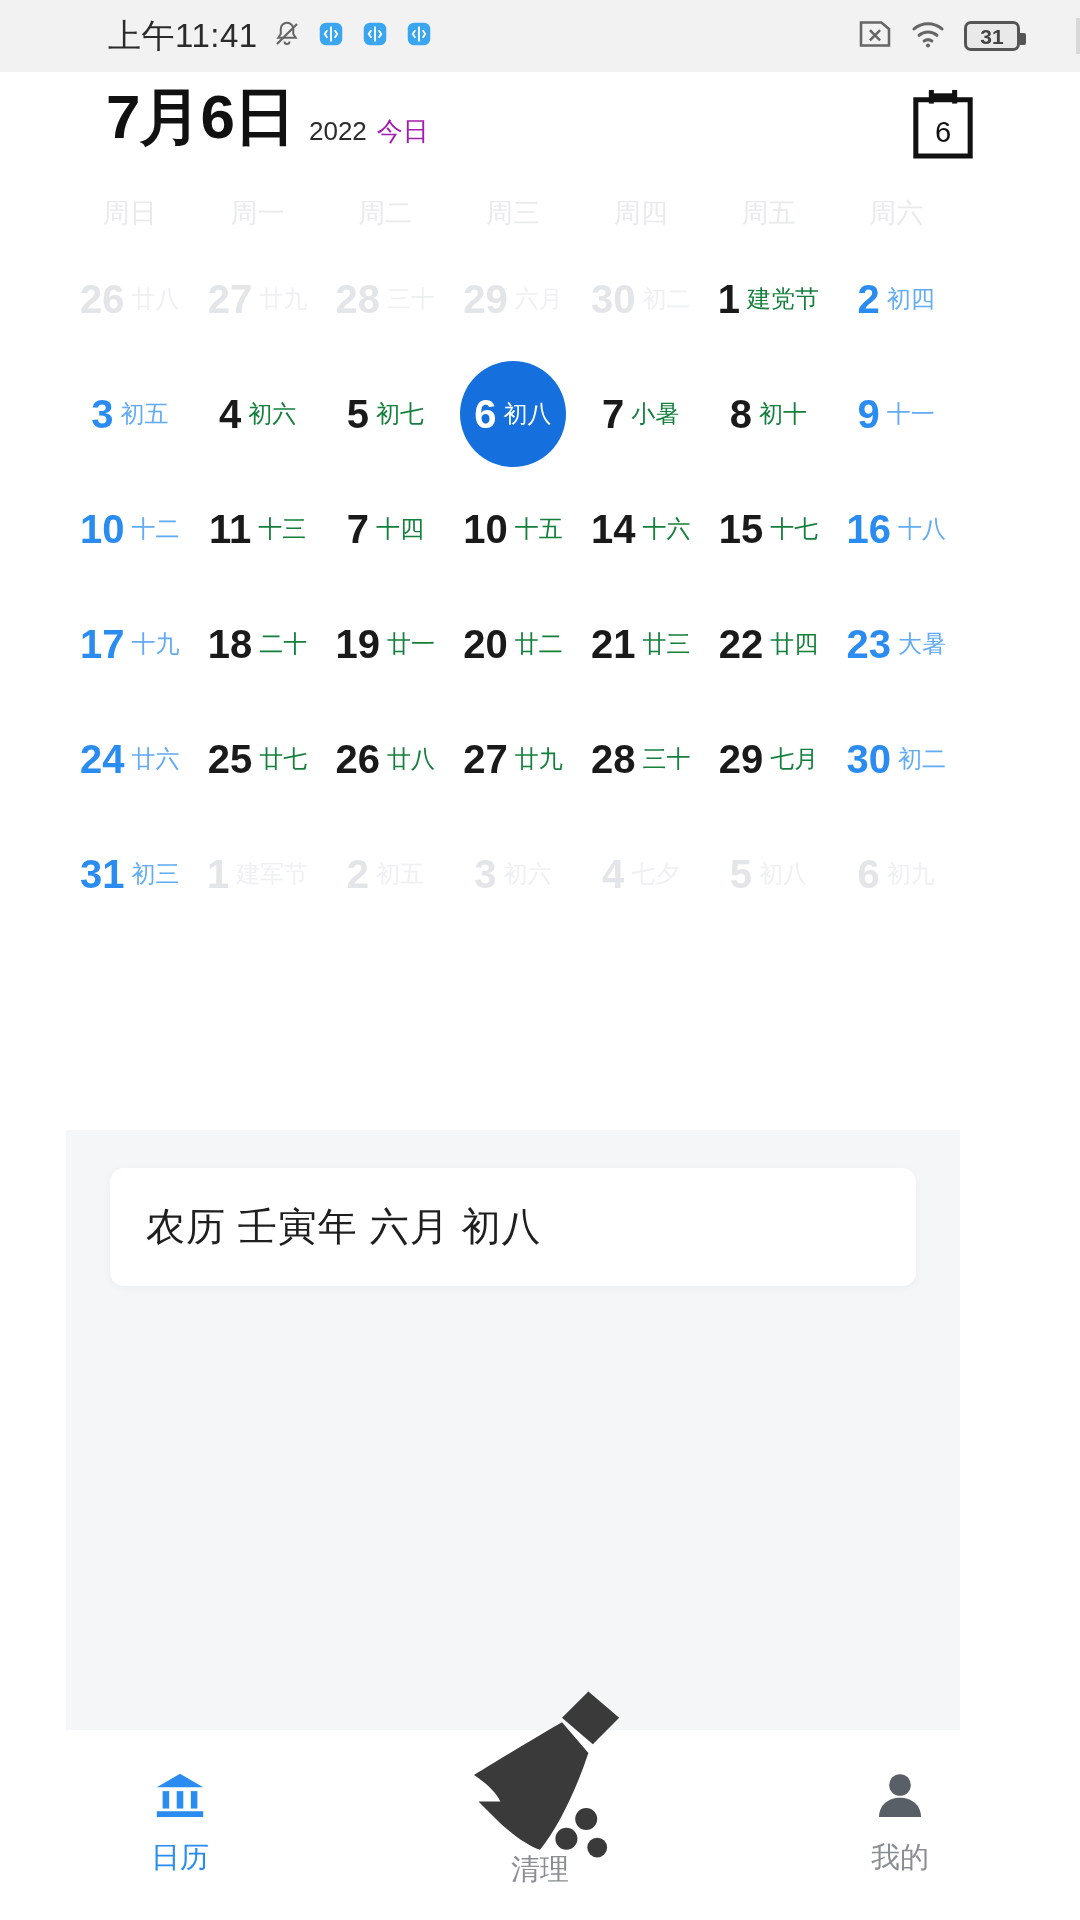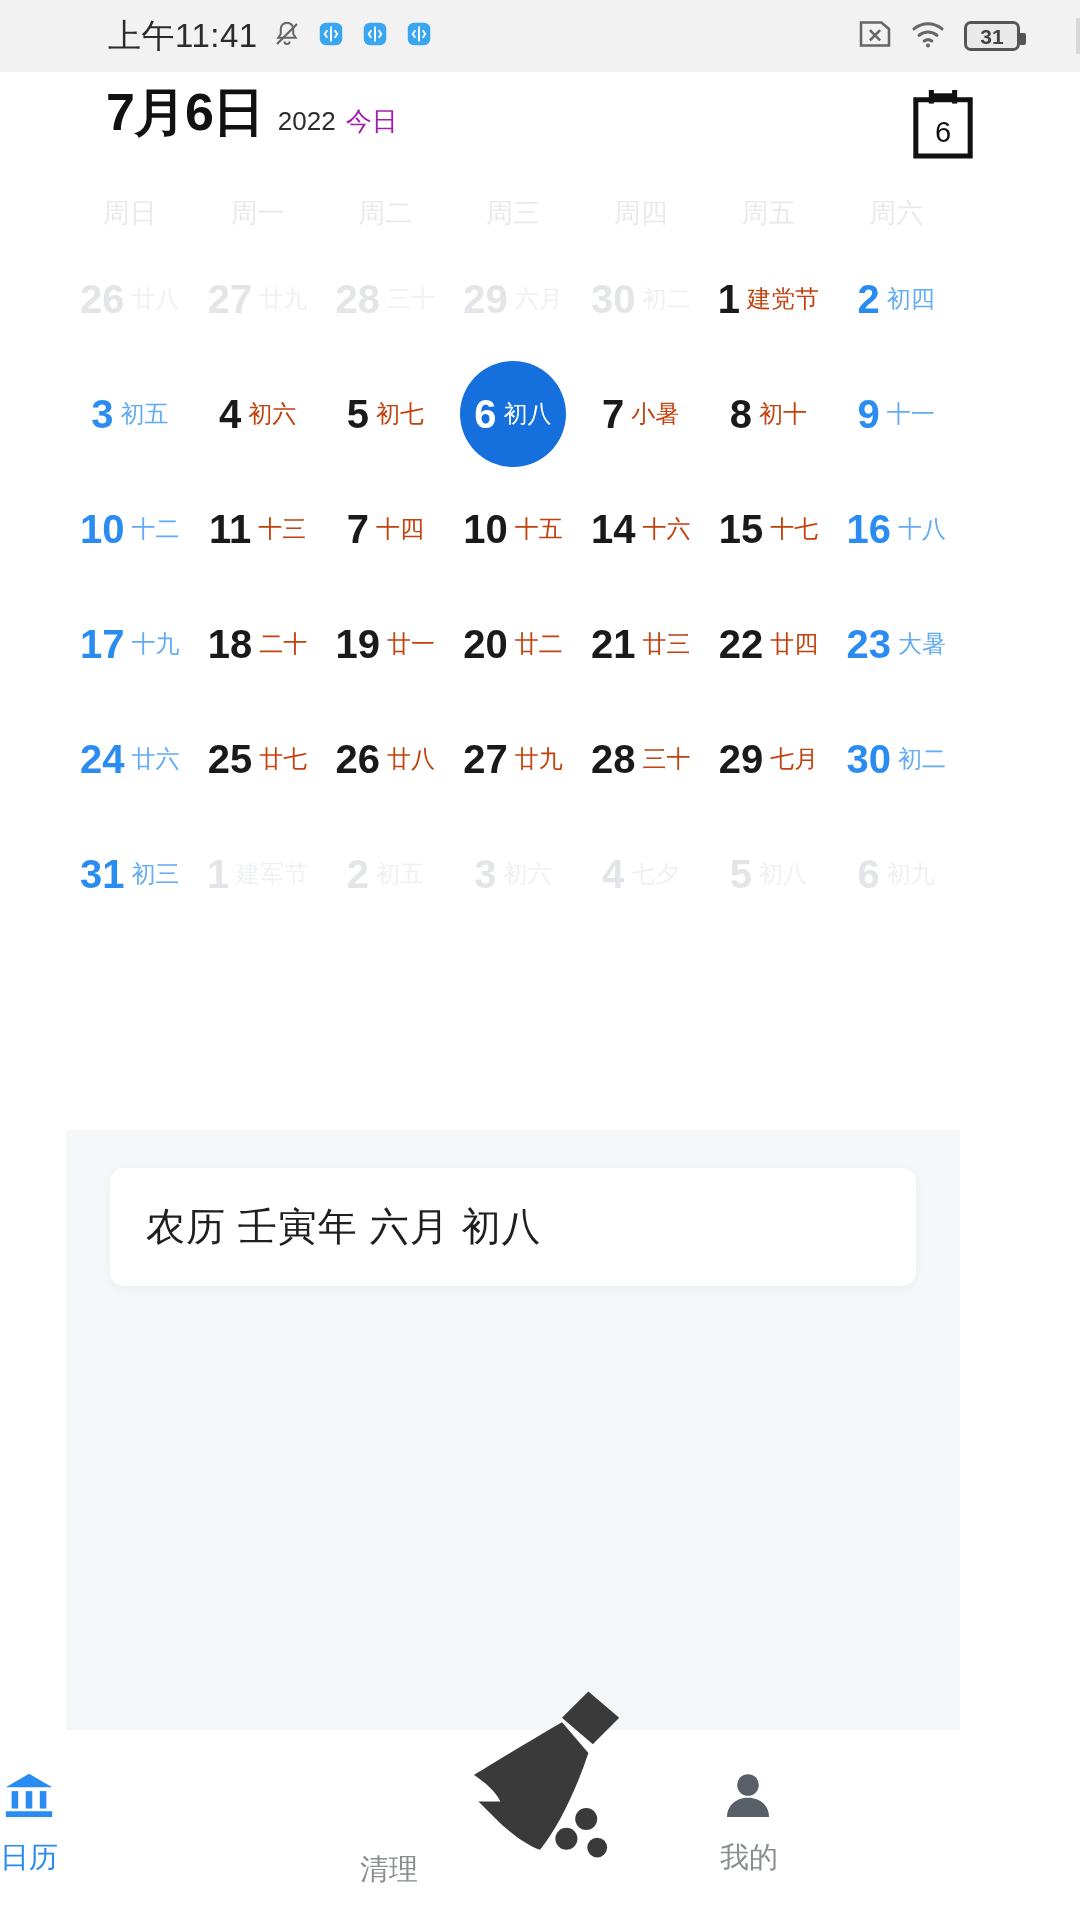--- a/index.html
+++ b/index.html
@@ -56,21 +56,21 @@
   
   .header {
     position:absolute; left:0; top:72px;
     width:1080px; height:108px;
   }
   .hdr-date-wrap {
     position:absolute; left:106px; top:14px;
     display:flex; align-items:flex-end;
   }
   .hdr-date {
-    font-size:52px; font-weight:bold; color:#111;
+    font-size:62px; font-weight:bold; color:#111;
     line-height:1; letter-spacing:-1px;
   }
   .hdr-sub {
     margin-left:14px; margin-bottom:4px;
     display:flex; flex-direction:row; gap:10px;
   }
   .hdr-year { font-size:26px; color:#2c2c2c; line-height:1; }
   .hdr-today { font-size:26px; color:#a21caf; line-height:1; }
   .hdr-calicon {
     position:absolute; right:104px; top:14px;
@@ -97,21 +97,21 @@
     position:relative;
     display:flex; flex-direction:row;
     align-items:center; justify-content:center;
     gap:7px;
   }
   .cell .dnum {
     font-size:40px; font-weight:bold; line-height:1;
     color:#1a1a1a; position:relative; z-index:2;
   }
   .cell .lnum {
-    font-size:24px; line-height:1; color:#c2410c;
+    font-size:24px; line-height:1; color:#15803d;
     position:relative; z-index:2;
   }
   
   .cell.we .dnum { color:#2a8cf0; }
   .cell.we .lnum { color:#62acf5;text-align:right; }
   
   .cell.out .dnum { color:#e3e5e8; }
   .cell.out .lnum { color:#eff0f2; }
   .cell.out.we .dnum { color:#e3e5e8; }
   .cell.out.we .lnum { color:#eff0f2; }
@@ -150,21 +150,21 @@
   
   .botnav {
     position:absolute; left:0; bottom:0;
     width:1080px; height:190px;
     background:#ffffff;
     display:flex;
   }
   .tab {
     flex:1; position:relative;
     display:flex; flex-direction:column;
-    align-items:flex-start; justify-content:flex-start;
+    align-items:center; justify-content:flex-start;
     padding-top:34px;
   }
   .tab-ico { height:62px; display:flex; align-items:center; justify-content:center; }
   .tab-lbl { margin-top:12px; font-size:29px; color:#8a8d91; }
   .tab.active .tab-lbl { color:#2a8cf0; }
   .broom-wrap {
     position:absolute; left:50%; top:-70px;
     transform:translateX(-50%);
     width:230px; height:230px;
     display:flex; align-items:center; justify-content:center;

